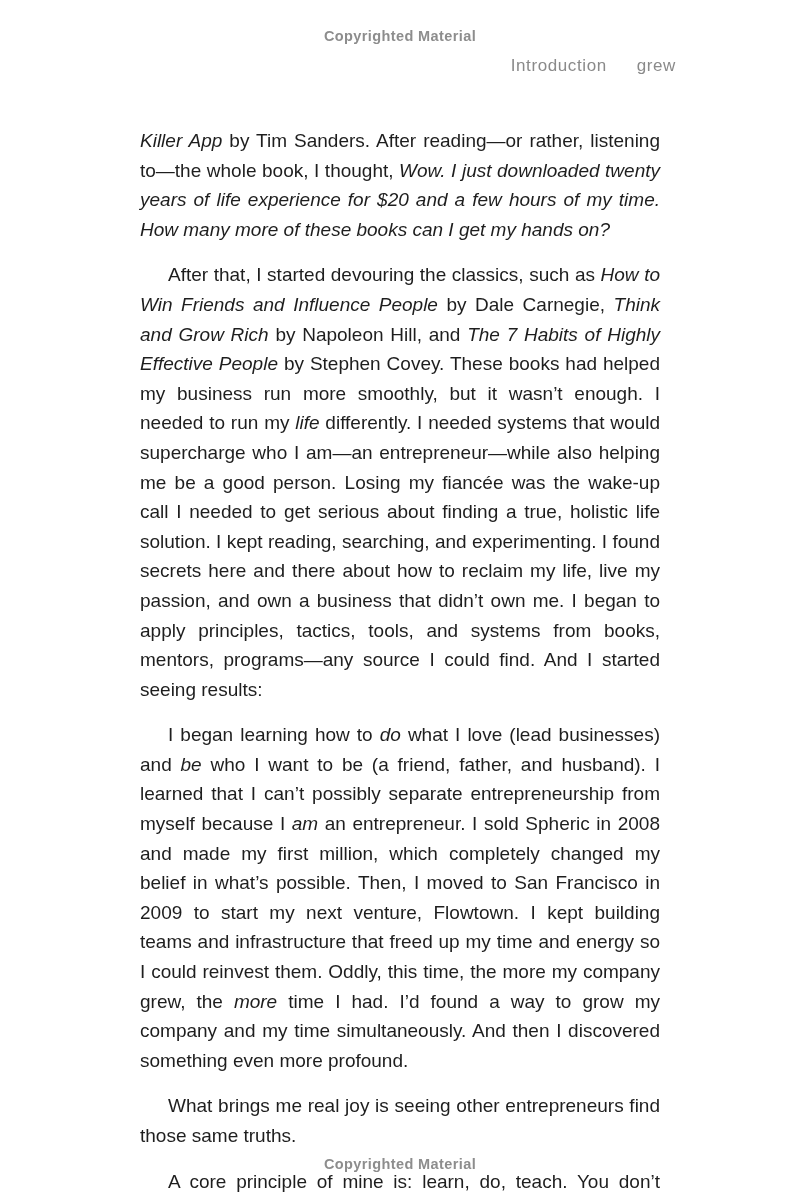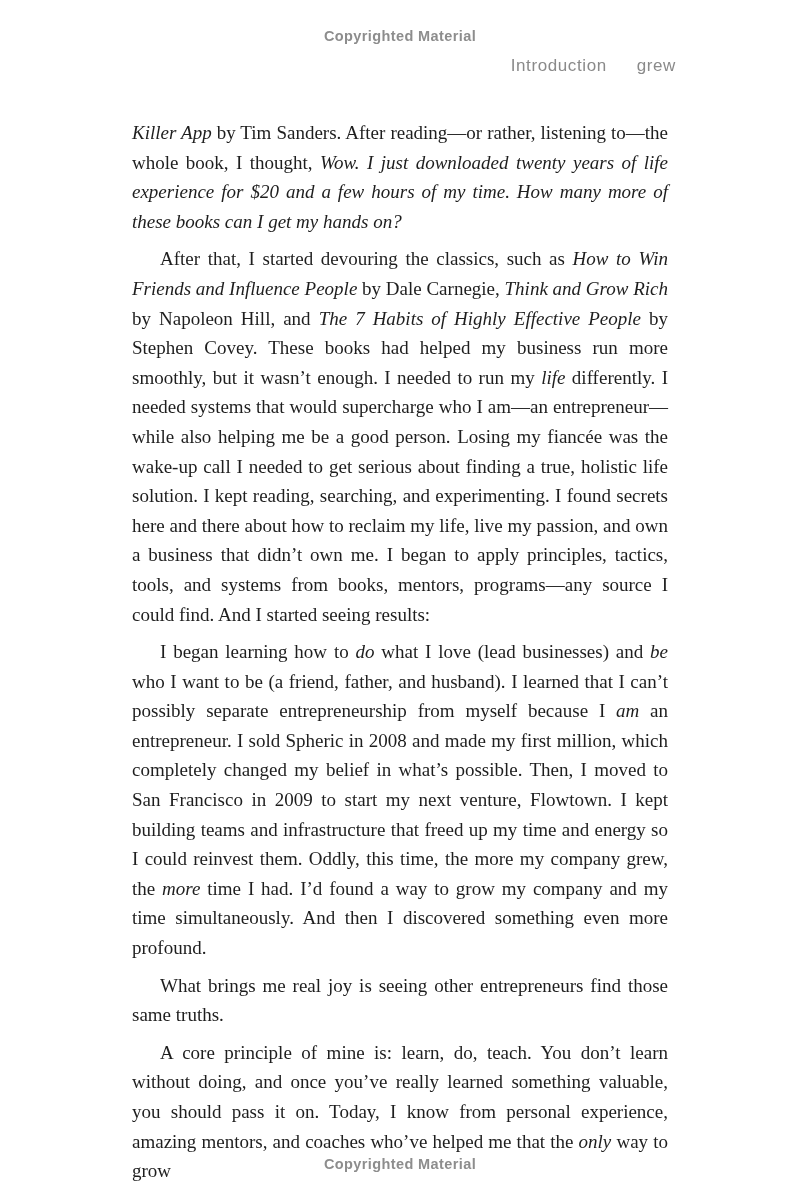--- a/index.html
+++ b/index.html
@@ -40,24 +40,24 @@
     letter-spacing: 0.6px;
     color: #8a8a8a;
   }
   .page-body {
     position: absolute;
     top: 110px;
     left: 124px;
     width: 552px;
   }
   .page-body p.para {
-    margin: 8px;
+    margin: 16px;
     padding: 0;
     text-align: justify;
-    font-family: Liberation Serif, serif;
+    font-family: Liberation Sans, sans-serif;
     font-size: 19px;
     line-height: 29.6px;
     color: #1e1e1e;
   }
   .page-body p.para.indent {
     text-indent: 28px;
   }
   .page-body p.para em {
     font-style: italic;
   }

